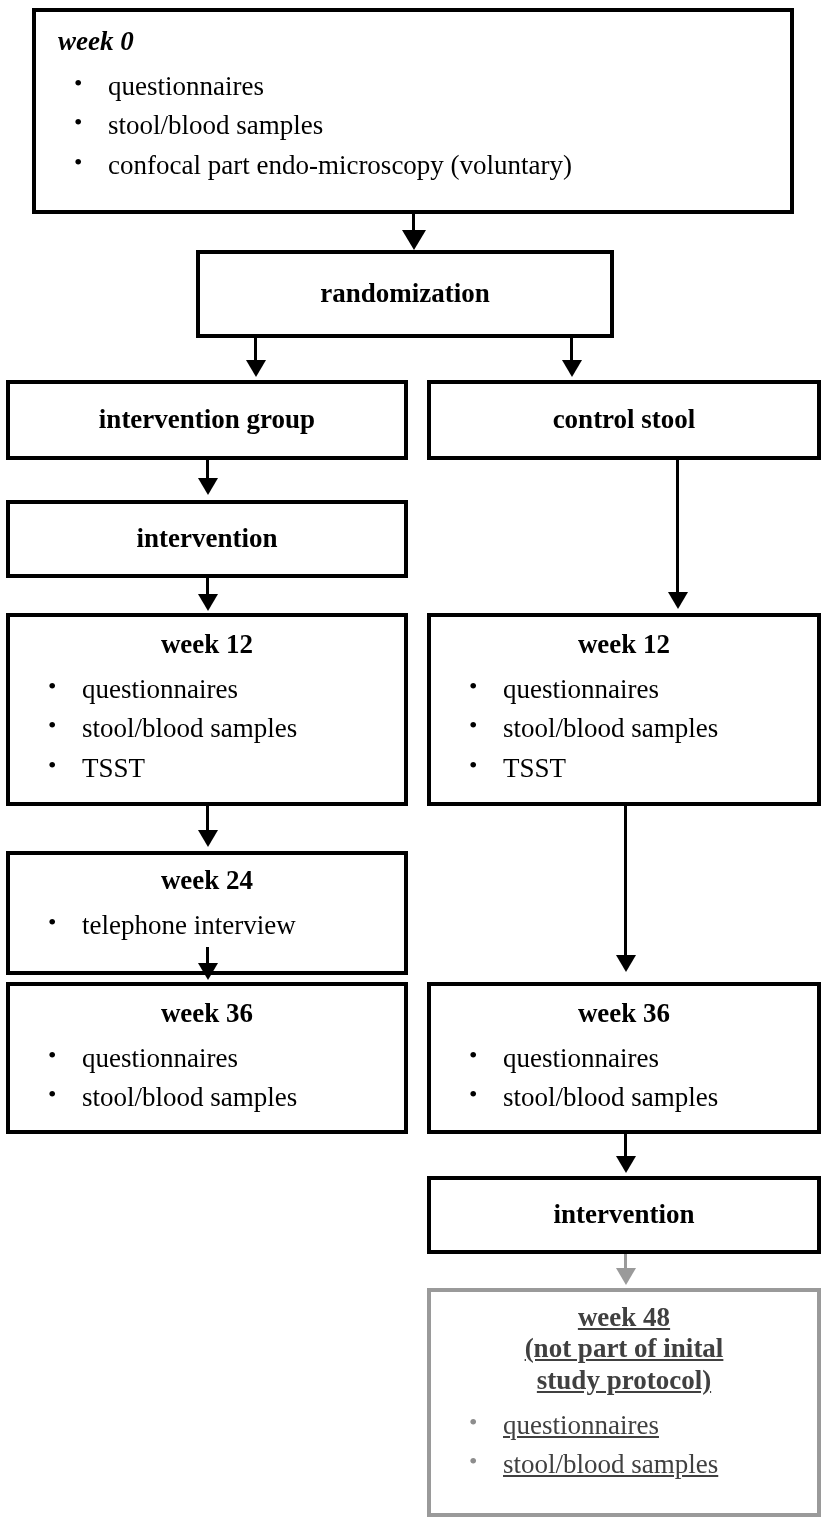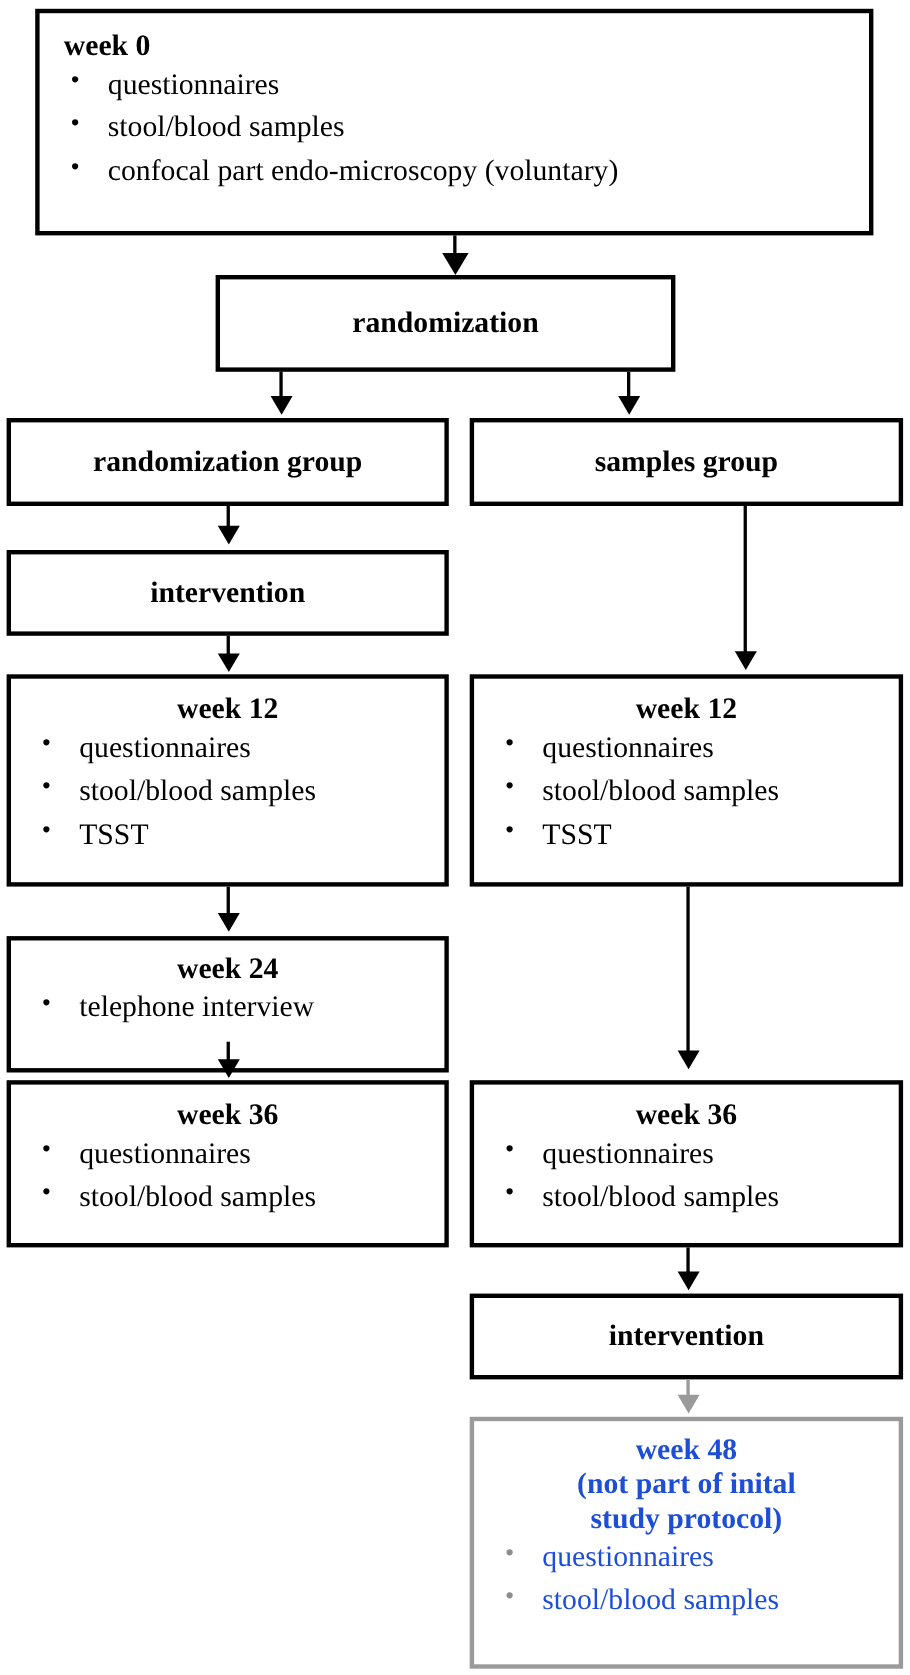--- a/index.html
+++ b/index.html
@@ -22,36 +22,38 @@
 
   
   .box {
     position: absolute;
     box-sizing: border-box;
     background: #ffffff;
     border: 4px solid #000000;
   }
   .box.gray {
     border: 4px solid #9a9a9a;
-    color: #1d4ed8;
+    color: #404040;
+    text-decoration: underline;
   }
   .box .title {
     font-weight: bold;
     font-size: 27px;
     line-height: 1.16;
     text-align: center;
     white-space: pre-line;
   }
   .box .title.left {
     text-align: left;
     padding-left: 22px;
+    font-style: italic;
   }
   .bullets {
     list-style: none;
-    margin: 0;
+    margin: 10px;
     padding: 0;
   }
   .bullets li {
     position: relative;
     font-size: 27px;
     line-height: 1.45;
     padding-left: 62px;
     white-space: nowrap;
   }
   .bullets li::before {
@@ -123,25 +125,25 @@
     <div class="title">randomization</div>
   </div>
 
   <div class="vline" style="left:254px; top:338px; height:28px;"></div>
   <div class="arrowhead small" style="left:246px; top:360px;"></div>
 
   <div class="vline" style="left:570px; top:338px; height:28px;"></div>
   <div class="arrowhead small" style="left:562px; top:360px;"></div>
 
   <div class="box label" style="left:6px; top:380px; width:402px; height:80px;">
-    <div class="title">randomization group</div>
+    <div class="title">intervention group</div>
   </div>
 
   <div class="box label" style="left:427px; top:380px; width:394px; height:80px;">
-    <div class="title">samples group</div>
+    <div class="title">control stool</div>
   </div>
 
   <div class="vline" style="left:206px; top:460px; height:24px;"></div>
   <div class="arrowhead small" style="left:198px; top:478px;"></div>
 
   <div class="vline" style="left:676px; top:460px; height:136px;"></div>
   <div class="arrowhead small" style="left:668px; top:592px;"></div>
 
   <div class="box label" style="left:6px; top:500px; width:402px; height:78px;">
     <div class="title">intervention</div>

